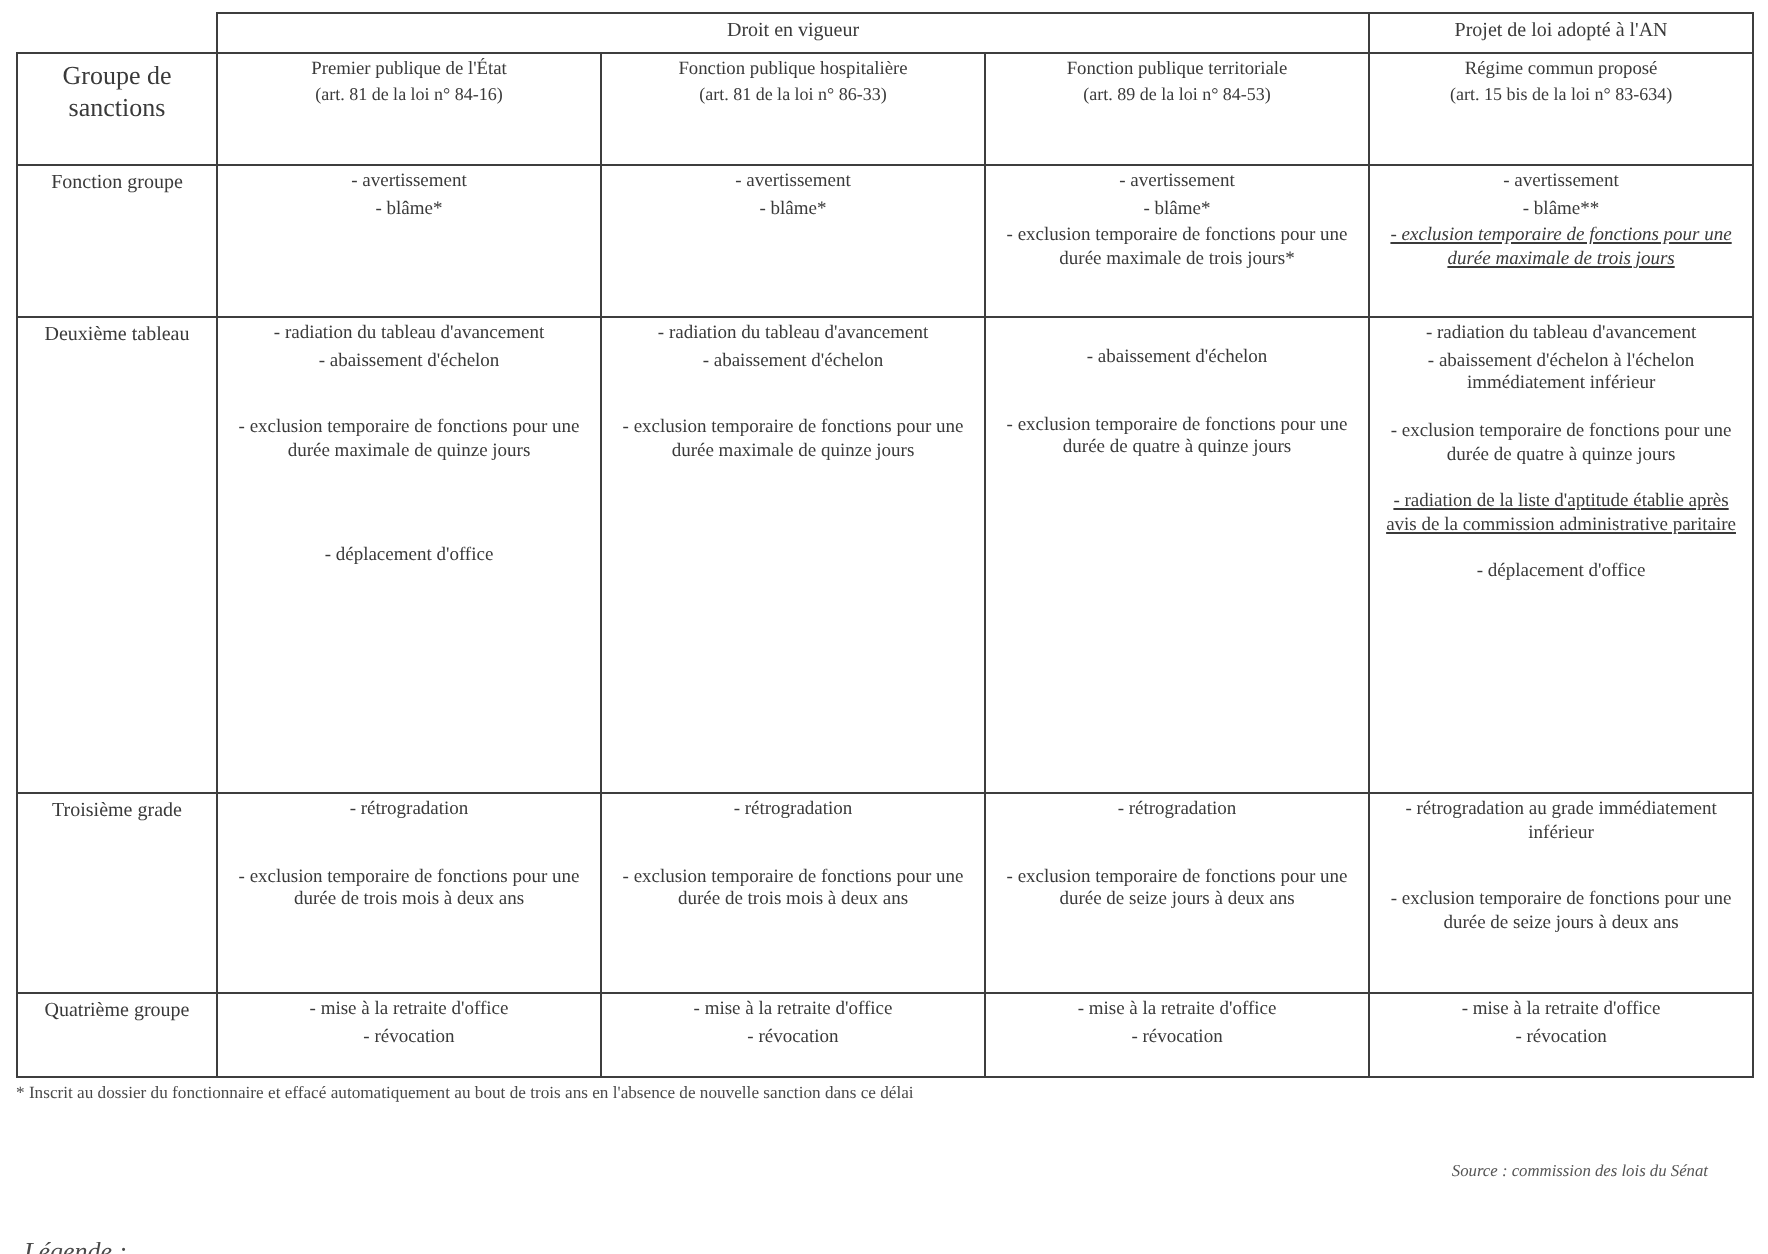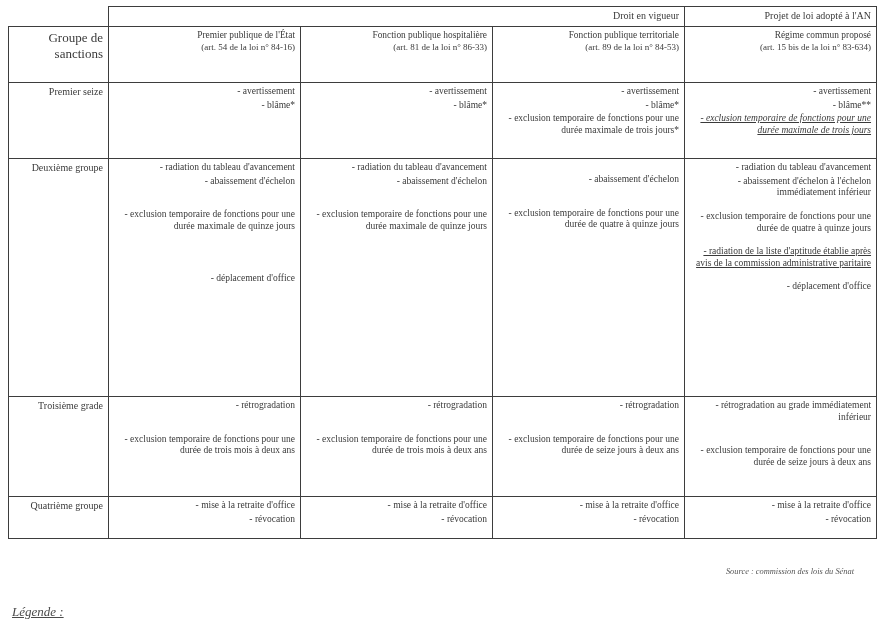--- a/index.html
+++ b/index.html
@@ -27,21 +27,21 @@
     width: 868px;
     table-layout: fixed;
     font-size: 9.5px;
     color: #3a3a3a;
   }
   table.grid td, table.grid th {
     border: 1px solid #3d3d3d;
     vertical-align: top;
     padding: 3px 5px 4px 5px;
     font-weight: normal;
-    text-align: right;
+    text-align: center;
     line-height: 1.22;
   }
   .hdr-top {
     text-align: center;
     font-size: 10px;
     padding-top: 4px;
     padding-bottom: 4px;
   }
   .blank-corner {
     border-top: none !important;
@@ -129,38 +129,38 @@
     <tbody>
       <tr>
         <td class="blank-corner"></td>
         <td class="hdr-top" colspan="3">Droit en vigueur</td>
         <td class="hdr-top">Projet de loi adopté à l'AN</td>
       </tr>
       <tr>
         <td class="col-group" style="height:48px">Groupe de sanctions</td>
         <td class="sub-hdr">
           <span>Premier publique de l'État</span>
-          <span class="ref">(art. 54 de la loi n° 84-16)</span>
+          <span class="ref">(art. 81 de la loi n° 84-16)</span>
         </td>
         <td class="sub-hdr">
           <span>Fonction publique hospitalière</span>
           <span class="ref">(art. 81 de la loi n° 86-33)</span>
         </td>
         <td class="sub-hdr">
           <span>Fonction publique territoriale</span>
           <span class="ref">(art. 89 de la loi n° 84-53)</span>
         </td>
         <td class="sub-hdr">
           <span>Régime commun proposé</span>
           <span class="ref">(art. 15 bis de la loi n° 83-634)</span>
         </td>
       </tr>
 
       <tr>
-        <td class="rowlabel" style="height:68px">Premier seize</td>
+        <td class="rowlabel" style="height:68px">Fonction groupe</td>
         <td class="cell-list">
           <p>- avertissement</p>
           <p>- blâme*</p>
         </td>
         <td class="cell-list dashed-right">
           <p>- avertissement</p>
           <p>- blâme*</p>
         </td>
         <td class="cell-list">
           <p>- avertissement</p>
@@ -168,21 +168,21 @@
           <p>- exclusion temporaire de fonctions pour une durée maximale de trois jours*</p>
         </td>
         <td class="cell-list">
           <p>- avertissement</p>
           <p>- blâme**</p>
           <p class="italic underline">- exclusion temporaire de fonctions pour une durée maximale de trois jours</p>
         </td>
       </tr>
 
       <tr>
-        <td class="rowlabel" style="height:230px">Deuxième groupe</td>
+        <td class="rowlabel" style="height:230px">Deuxième tableau</td>
         <td class="cell-list">
           <p>- radiation du tableau d'avancement</p>
           <p>- abaissement d'échelon</p>
           <p class="biggap">- exclusion temporaire de fonctions pour une durée maximale de quinze jours</p>
           <p class="hugegap">- déplacement d'office</p>
         </td>
         <td class="cell-list dashed-right">
           <p>- radiation du tableau d'avancement</p>
           <p>- abaissement d'échelon</p>
           <p class="biggap">- exclusion temporaire de fonctions pour une durée maximale de quinze jours</p>
@@ -236,20 +236,21 @@
         </td>
         <td class="cell-list">
           <p>- mise à la retraite d'office</p>
           <p>- révocation</p>
         </td>
       </tr>
     </tbody>
   </table>
 
   <div class="footnotes">
+    <p>* Inscrit au dossier du fonctionnaire et effacé automatiquement au bout de trois ans en l'absence de nouvelle sanction dans ce délai</p>
   </div>
 
   <div class="source">Source : commission des lois du Sénat</div>
 
   <div class="legend">
     <div class="title">Légende :</div>
 
   </div>
 
 </div>

